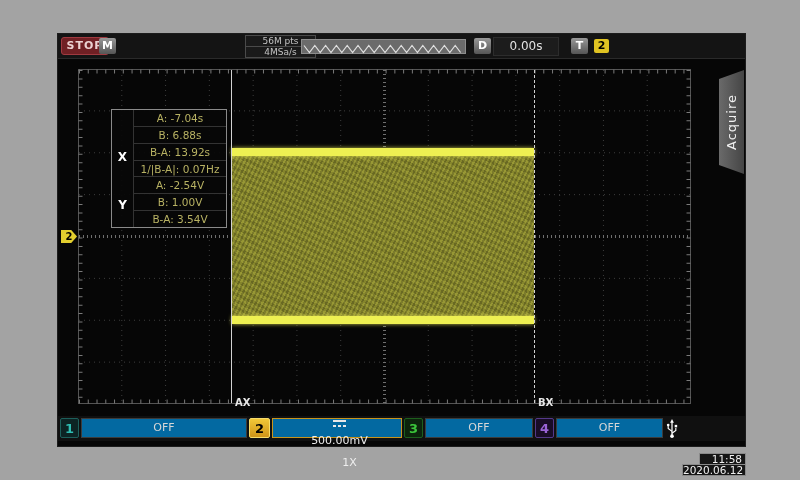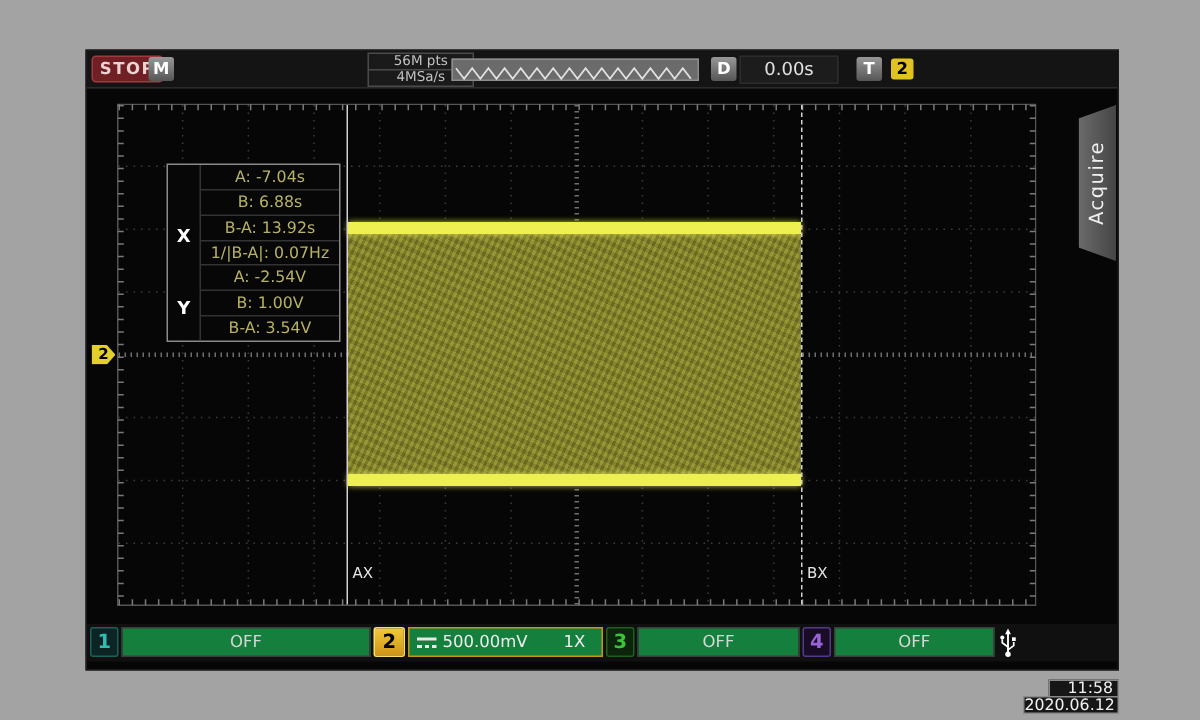--- a/index.html
+++ b/index.html
@@ -32,21 +32,21 @@
   .plot{position:absolute;left:20px;top:35px;width:613px;height:335px;}
   .grat{position:absolute;left:0;top:0;}
   .band{position:absolute;left:154px;top:79px;width:302px;height:176px;background-color:#82822b;
     background-image:repeating-linear-gradient(115deg,rgba(234,234,80,.12) 0 2px,rgba(0,0,0,.12) 2px 4px),
                      repeating-linear-gradient(25deg,rgba(244,244,110,.09) 0 3px,rgba(20,20,0,.10) 3px 6px);}
   .band-top,.band-bot{position:absolute;left:0;width:100%;height:8px;background:#eef052;box-shadow:0 0 4px rgba(240,240,90,.8);}
   .band-top{top:0;} .band-bot{bottom:0;}
   .cursor{position:absolute;top:1px;height:333px;width:0;}
   .ax{left:153px;border-left:1px solid #d2d2d2;}
   .bx{left:456px;border-left:1px dashed #d2d2d2;}
-  .cursor-label{position:absolute;top:308px;color:#e6e6e6;font-size:10px;font-weight:normal;}
+  .cursor-label{position:absolute;top:328px;color:#e6e6e6;font-size:10px;font-weight:bold;}
   .ax-l{left:157px;} .bx-l{left:460px;}
 
   .ch-marker{position:absolute;left:3px;top:196px;width:16px;height:13px;background:#e2ce2e;color:#000;
     font-size:10px;font-weight:bold;text-align:center;line-height:13px;
     clip-path:polygon(0 0,64% 0,100% 50%,64% 100%,0 100%);}
 
   .cursor-panel{position:absolute;left:33px;top:40px;width:116px;height:119px;background:rgba(8,8,8,.93);
     border:1px solid #8a8a8a;}
   .cp-labels{position:absolute;left:0;top:0;width:21px;height:100%;}
   .cp-x,.cp-y{position:absolute;width:21px;text-align:center;color:#fff;font-size:12px;font-weight:bold;}
@@ -59,24 +59,24 @@
     clip-path:polygon(0 9px,100% 0,100% 100%,0 calc(100% - 9px));display:flex;align-items:center;justify-content:center;}
   .acq-tab span{writing-mode:vertical-rl;transform:rotate(180deg);color:#f0f0f0;font-size:13px;letter-spacing:1px;}
 
   
   .bottombar{position:absolute;left:0;top:382px;width:100%;height:25px;background:#101010;}
   .chbadge{position:absolute;top:2px;height:20px;font-size:13px;font-weight:bold;text-align:center;line-height:20px;border-radius:2px;}
   .b1{left:2px;width:19px;background:#0c2424;border:1px solid #1d5f5b;color:#2fbdb3;}
   .b2{left:191px;width:21px;background:linear-gradient(#f2c838,#cf9418);border:1px solid #f8dd6a;color:#000;}
   .b3{left:346px;width:19px;background:#0c240c;border:1px solid #1d5f1d;color:#3bc43b;}
   .b4{left:477px;width:19px;background:#190c26;border:1px solid #54398a;color:#9a63d6;}
-  .chbox{position:absolute;top:2px;height:20px;background:#15803d;border:1px solid #3c3c3c;color:#d6d6d6;
+  .chbox{position:absolute;top:2px;height:20px;background:#0369a1;border:1px solid #3c3c3c;color:#d6d6d6;
     font-size:11px;text-align:center;line-height:18px;}
   .off1{left:23px;width:166px;} .off3{left:367px;width:108px;} .off4{left:498px;width:107px;}
-  .ch2box{left:214px;width:130px;border:1px solid #c8941c;display:flex;align-items:center;padding-left:5px;gap:4px;color:#eee;}
+  .ch2box{left:214px;width:130px;border:1px solid #c8941c;display:flex;align-items:center;padding-left:5px;gap:4px;color:#eee;flex-direction:column;}
   .dc-icon{position:relative;width:13px;height:9px;flex:0 0 auto;}
   .dc-icon::before{content:"";position:absolute;top:1px;left:0;right:0;height:2px;background:#e8e8e8;}
   .dc-icon::after{content:"";position:absolute;bottom:1px;left:0;right:0;height:2px;
     background:repeating-linear-gradient(90deg,#e8e8e8 0 3px,transparent 3px 5px);}
   .probe{margin-left:20px;}
   .usb{position:absolute;left:607px;top:2px;width:14px;height:21px;}
   .clock{position:absolute;left:624px;top:1px;width:64px;height:23px;font-size:10.5px;color:#f0f0f0;margin-top:36px;}
   .clock .time{position:absolute;right:0;top:0;width:47px;height:12px;border:1px solid #8a8a8a;background:#161616;
     text-align:right;line-height:10px;padding-right:3px;}
   .clock .date{position:absolute;right:0;bottom:0;width:64px;height:12px;border:1px solid #8a8a8a;background:#161616;

